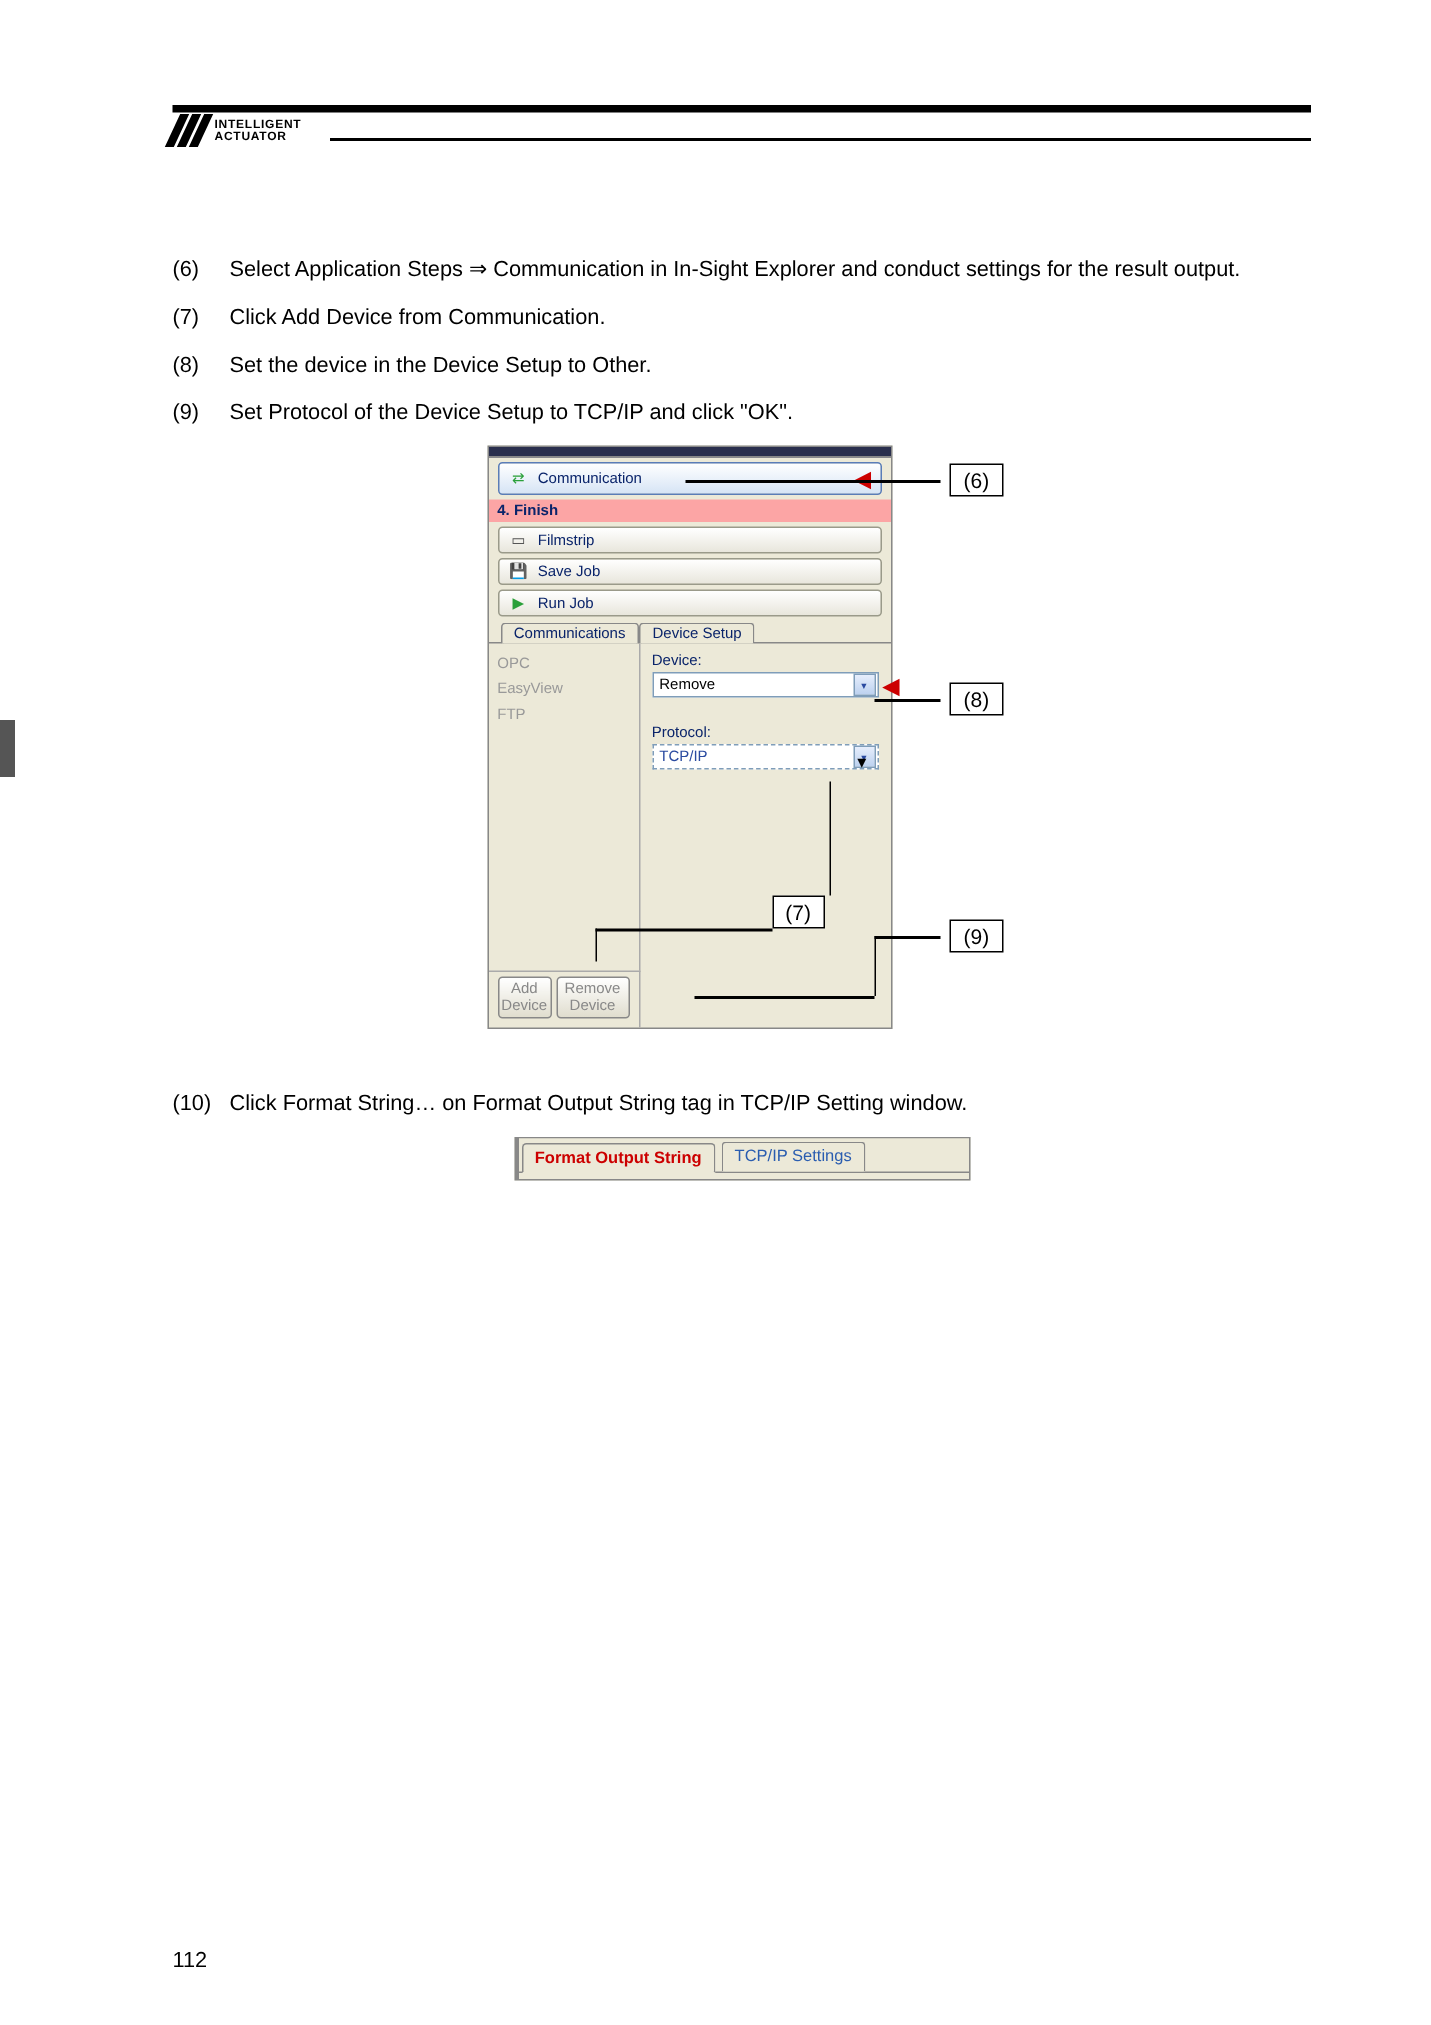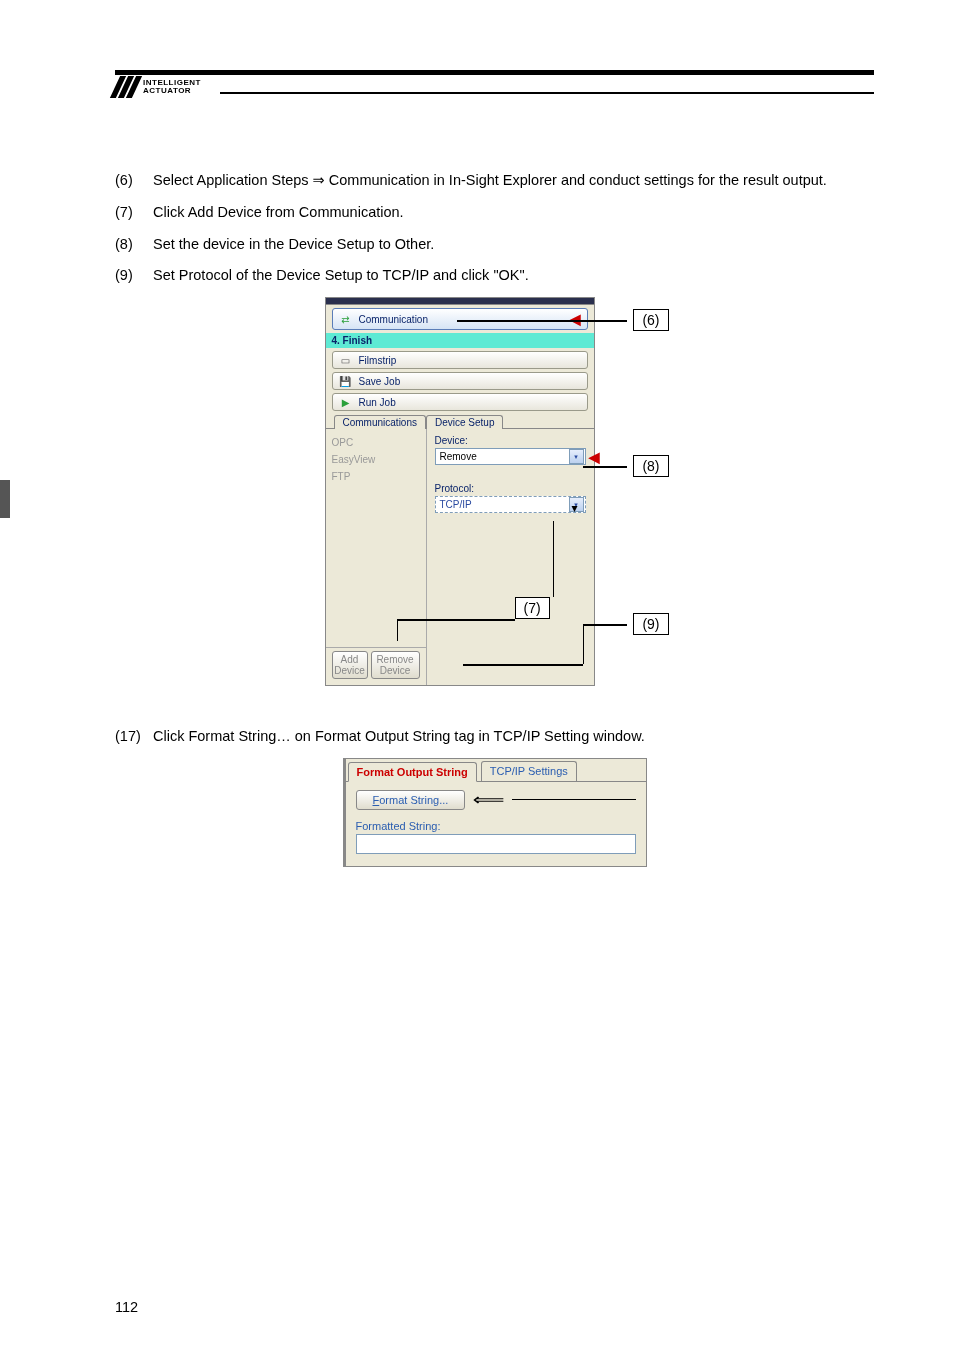--- a/index.html
+++ b/index.html
@@ -120,21 +120,21 @@
     background: linear-gradient(#fff, #d6e4f5);
   }
   .ico {
     width: 14px;
     height: 12px;
     display: inline-flex;
     align-items: center;
     justify-content: center;
   }
   .sect-label {
-    background: #5eead4;
+    background: #fca5a5;
     padding: 2px 6px;
     font-weight: bold;
     color: #0a246a;
     font-size: 10px;
   }
   .dlg-tabs {
     display: flex;
     padding-left: 8px;
     font-size: 10px;
     color: #0a246a;
@@ -433,38 +433,29 @@
     <div class="callout-line" style="top:322px; left:72px; width:1.5px; height:22px;"></div>
 
     <div class="callout" style="top:316px; right:-4px;">(9)</div>
     <div class="callout-line" style="top:327px; left:258px; width:44px; height:1.5px;"></div>
     <div class="callout-line" style="top:327px; left:258px; width:1.5px; height:40px;"></div>
     <div class="callout-line" style="top:367px; left:138px; width:120px; height:1.5px;"></div>
   </div>
 
   <div class="instr-list">
     <div class="instr">
-      <div class="num">(17)</div>
+      <div class="num">(10)</div>
       <div class="txt">Click Format String… on Format Output String tag in TCP/IP Setting window.</div>
     </div>
   </div>
 
   <div style="position:relative;">
     <div class="fmt-dialog">
       <div class="fmt-tabs">
         <div class="fmt-tab active">Format Output String</div>
         <div class="fmt-tab inactive">TCP/IP Settings</div>
       </div>
-      <div class="fmt-body">
-        <div style="display:flex; align-items:center; gap:12px;">
-          <span class="fmt-btn"><u>F</u><span>ormat String...</span></span>
-          <span class="arrow-left-big">⟸</span>
-          <span style="flex:1; border-top:1.5px solid #000;"></span>
-        </div>
-        <div class="fmt-lbl">Formatted String:</div>
-        <div class="fmt-field"></div>
-      </div>
     </div>
   </div>
 
 </div>
 
 <div class="pagenum">112</div>
 
 </body></html>

